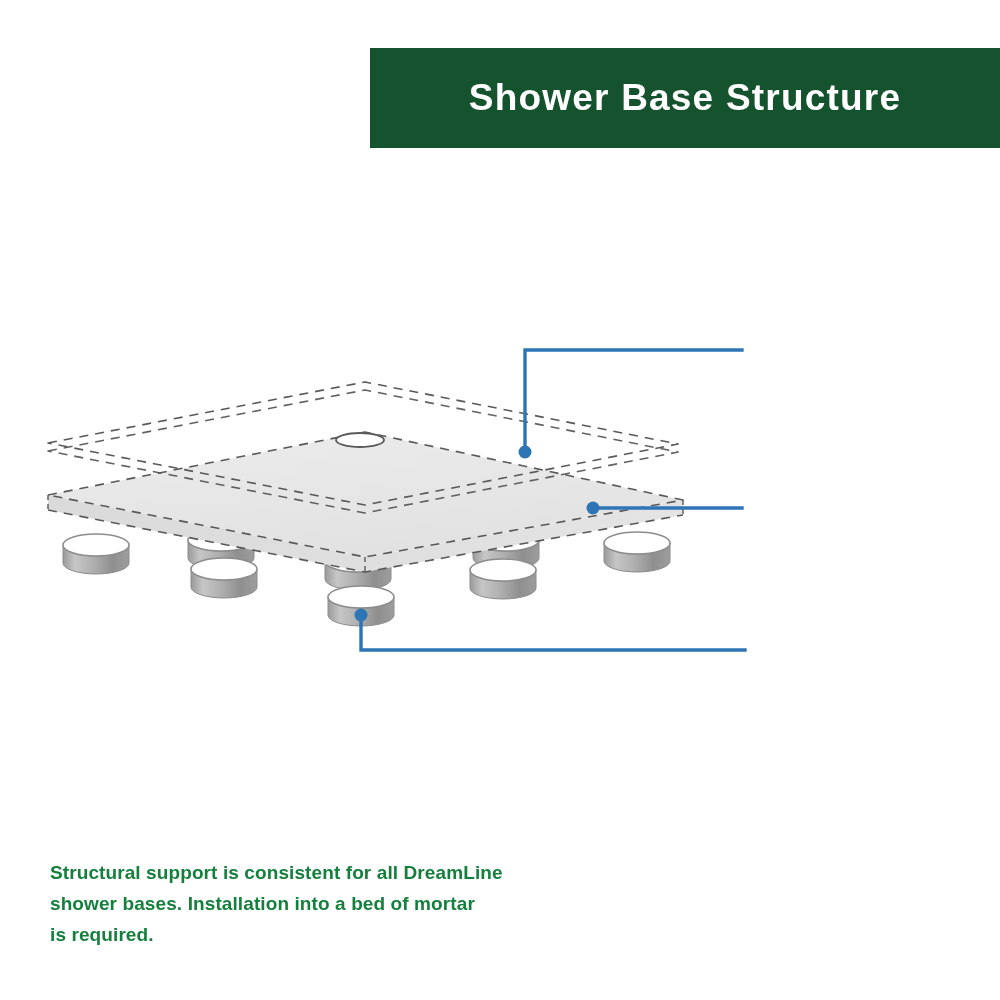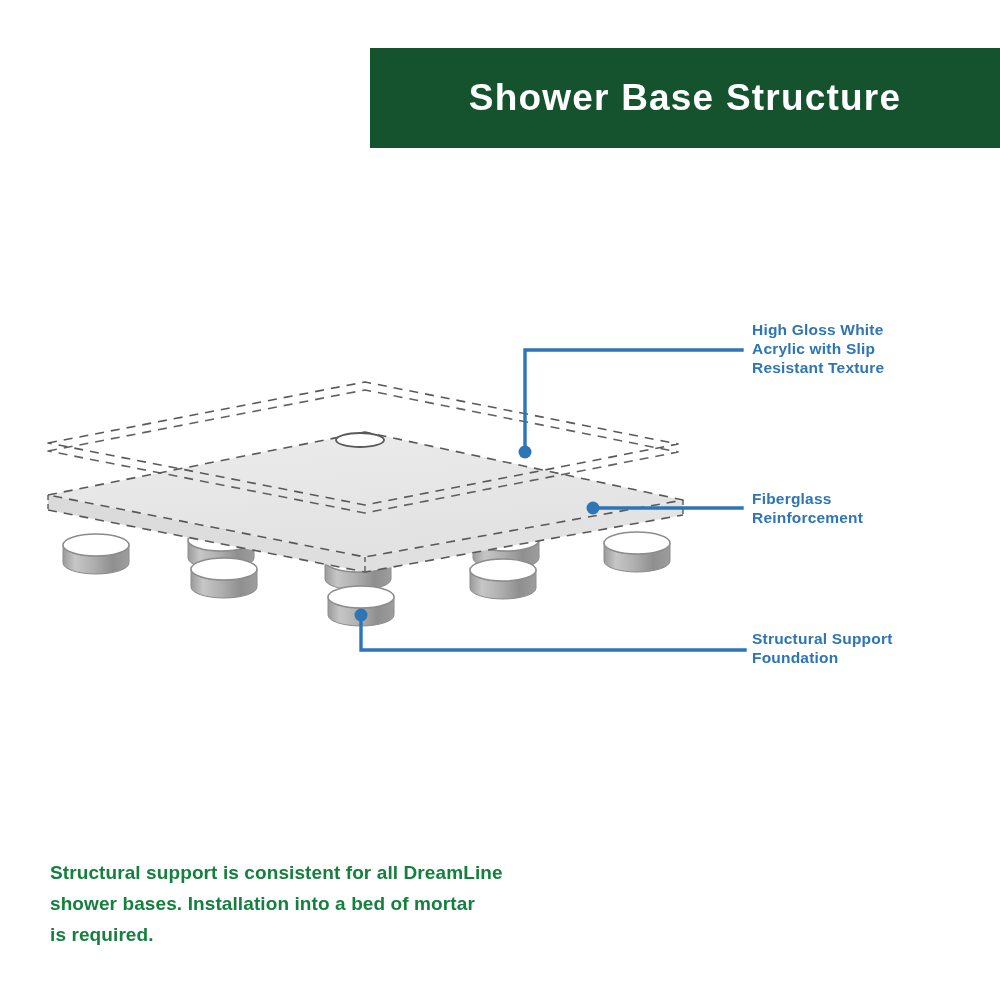--- a/index.html
+++ b/index.html
@@ -187,26 +187,19 @@
       <circle cx="525" cy="452" r="6.5" fill="#2e75b6" stroke="none"></circle>
 
       <path d="M 593 508 L 742 508" stroke-width="3.4" stroke-linecap="square"></path>
       <circle cx="593" cy="508" r="6.5" fill="#2e75b6" stroke="none"></circle>
 
       <path d="M 361 615 L 361 650 L 745 650" stroke-width="3.4" stroke-linecap="square"></path>
       <circle cx="361" cy="615" r="6.5" fill="#2e75b6" stroke="none"></circle>
     </g>
   </svg>
 
-  <div class="callout-label" id="callout-acrylic">High Gloss White
-Acrylic with Slip
-Resistant Texture</div>
-
-  <div class="callout-label" id="callout-fiberglass">Fiberglass
-Reinforcement</div>
-
-  <div class="callout-label" id="callout-support">Structural Support
-Foundation</div>
+
+
 </div>
 
 <div id="caption">Structural support is consistent for all DreamLine
 shower bases. Installation into a bed of mortar
 is required.</div>
 
 </body></html>

